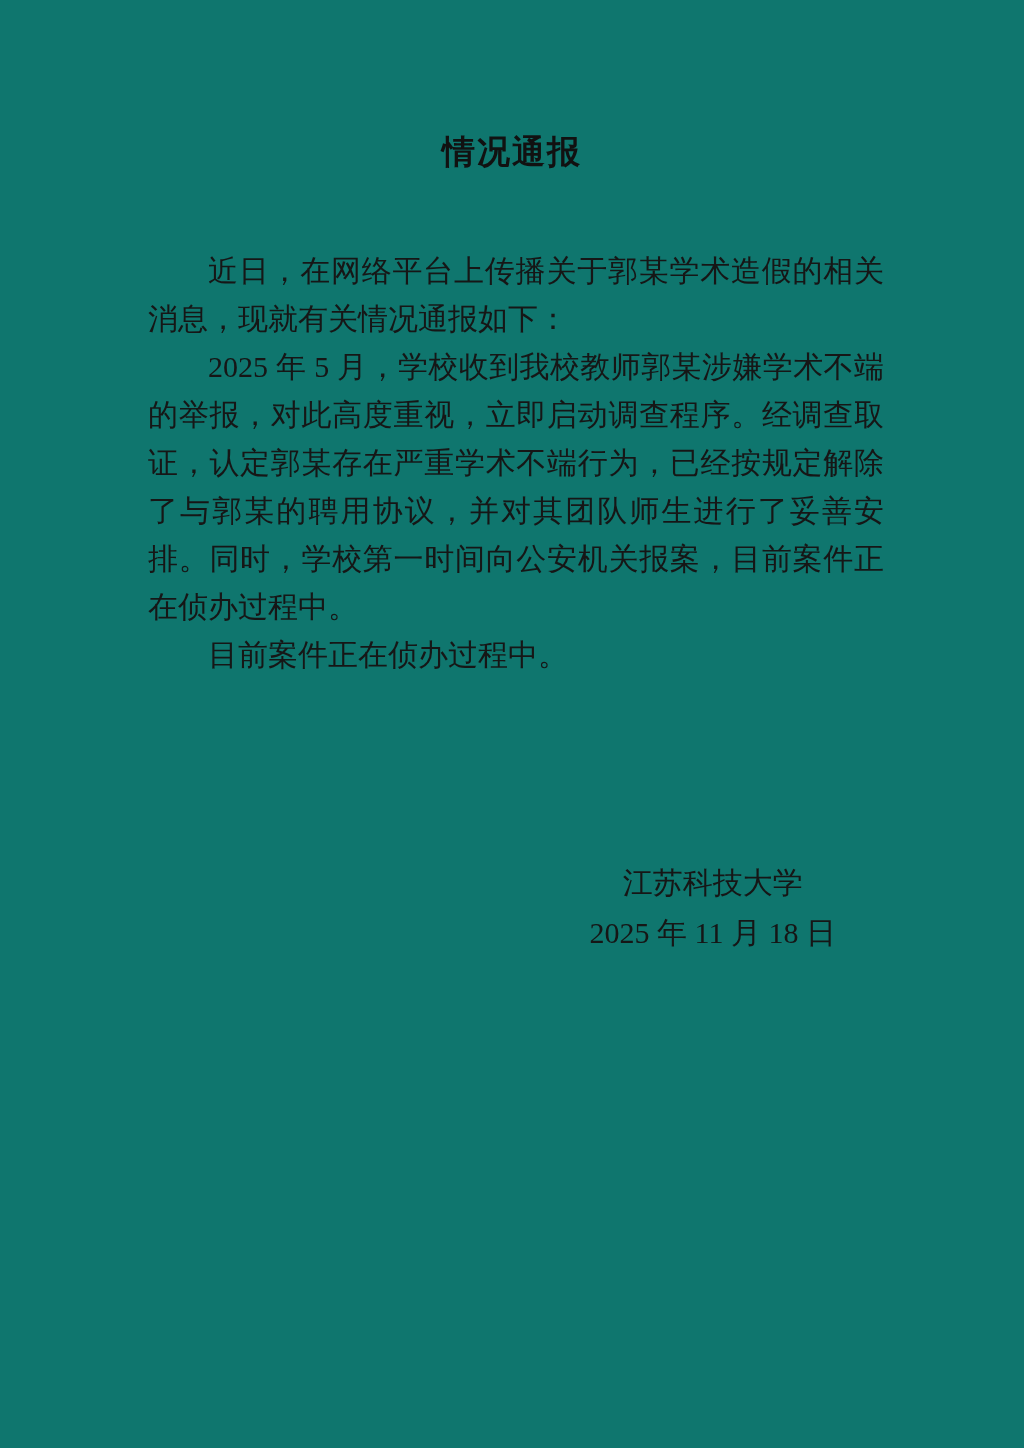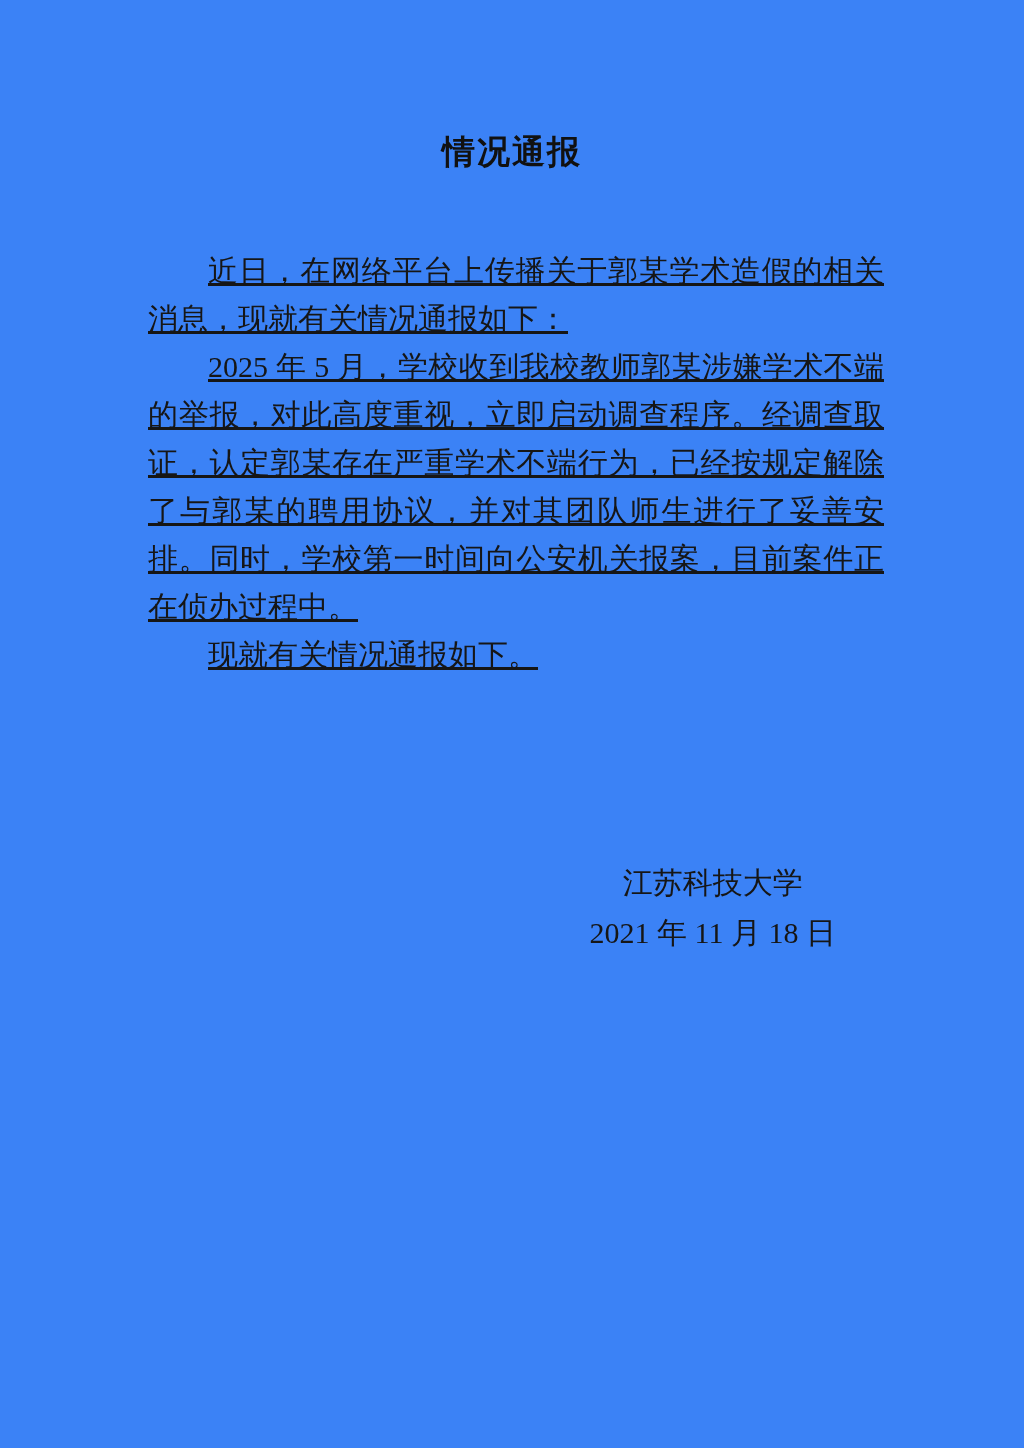--- a/index.html
+++ b/index.html
@@ -4,21 +4,21 @@
 <style>
   html, body {
     margin: 0;
     padding: 0;
     background: #ffffff;
   }
   .page {
     position: relative;
     width: 1024px;
     height: 1448px;
-    background: #3b82f6;
+    background: #0f766e;
     color: #161616;
     overflow: hidden;
   }
   .title {
     margin: 0;
     padding-top: 130px;
     text-align: center;
     font-family: "Liberation Sans", sans-serif;
     font-weight: 700;
     font-size: 33px;
@@ -26,21 +26,20 @@
     color: #111111;
   }
   .body-text {
     margin: 72px 140px 0 148px;
     font-family: "Liberation Serif", serif;
     font-size: 30px;
     line-height: 48px;
     text-align: justify;
     text-justify: inter-ideograph;
     color: #161616;
-    text-decoration: underline;
   }
   .body-text p {
     margin: 0;
     text-indent: 2em;
   }
   .sign-block {
     position: absolute;
     right: 188px;
     top: 838px;
     text-align: center;
@@ -55,21 +54,21 @@
 </head>
 <body>
 
 <div class="page">
 
   <h1 class="title">情况通报</h1>
 
   <div class="body-text">
     <p>近日，在网络平台上传播关于郭某学术造假的相关消息，现就有关情况通报如下：</p>
     <p>2025 年 5 月，学校收到我校教师郭某涉嫌学术不端的举报，对此高度重视，立即启动调查程序。经调查取证，认定郭某存在严重学术不端行为，已经按规定解除了与郭某的聘用协议，并对其团队师生进行了妥善安排。同时，学校第一时间向公安机关报案，目前案件正在侦办过程中。</p>
-    <p>现就有关情况通报如下。</p>
+    <p>目前案件正在侦办过程中。</p>
   </div>
 
   <div class="sign-block">
     <div>江苏科技大学</div>
-    <div>2021 年 11 月 18 日</div>
+    <div>2025 年 11 月 18 日</div>
   </div>
 
 </div>
 
 </body></html>

